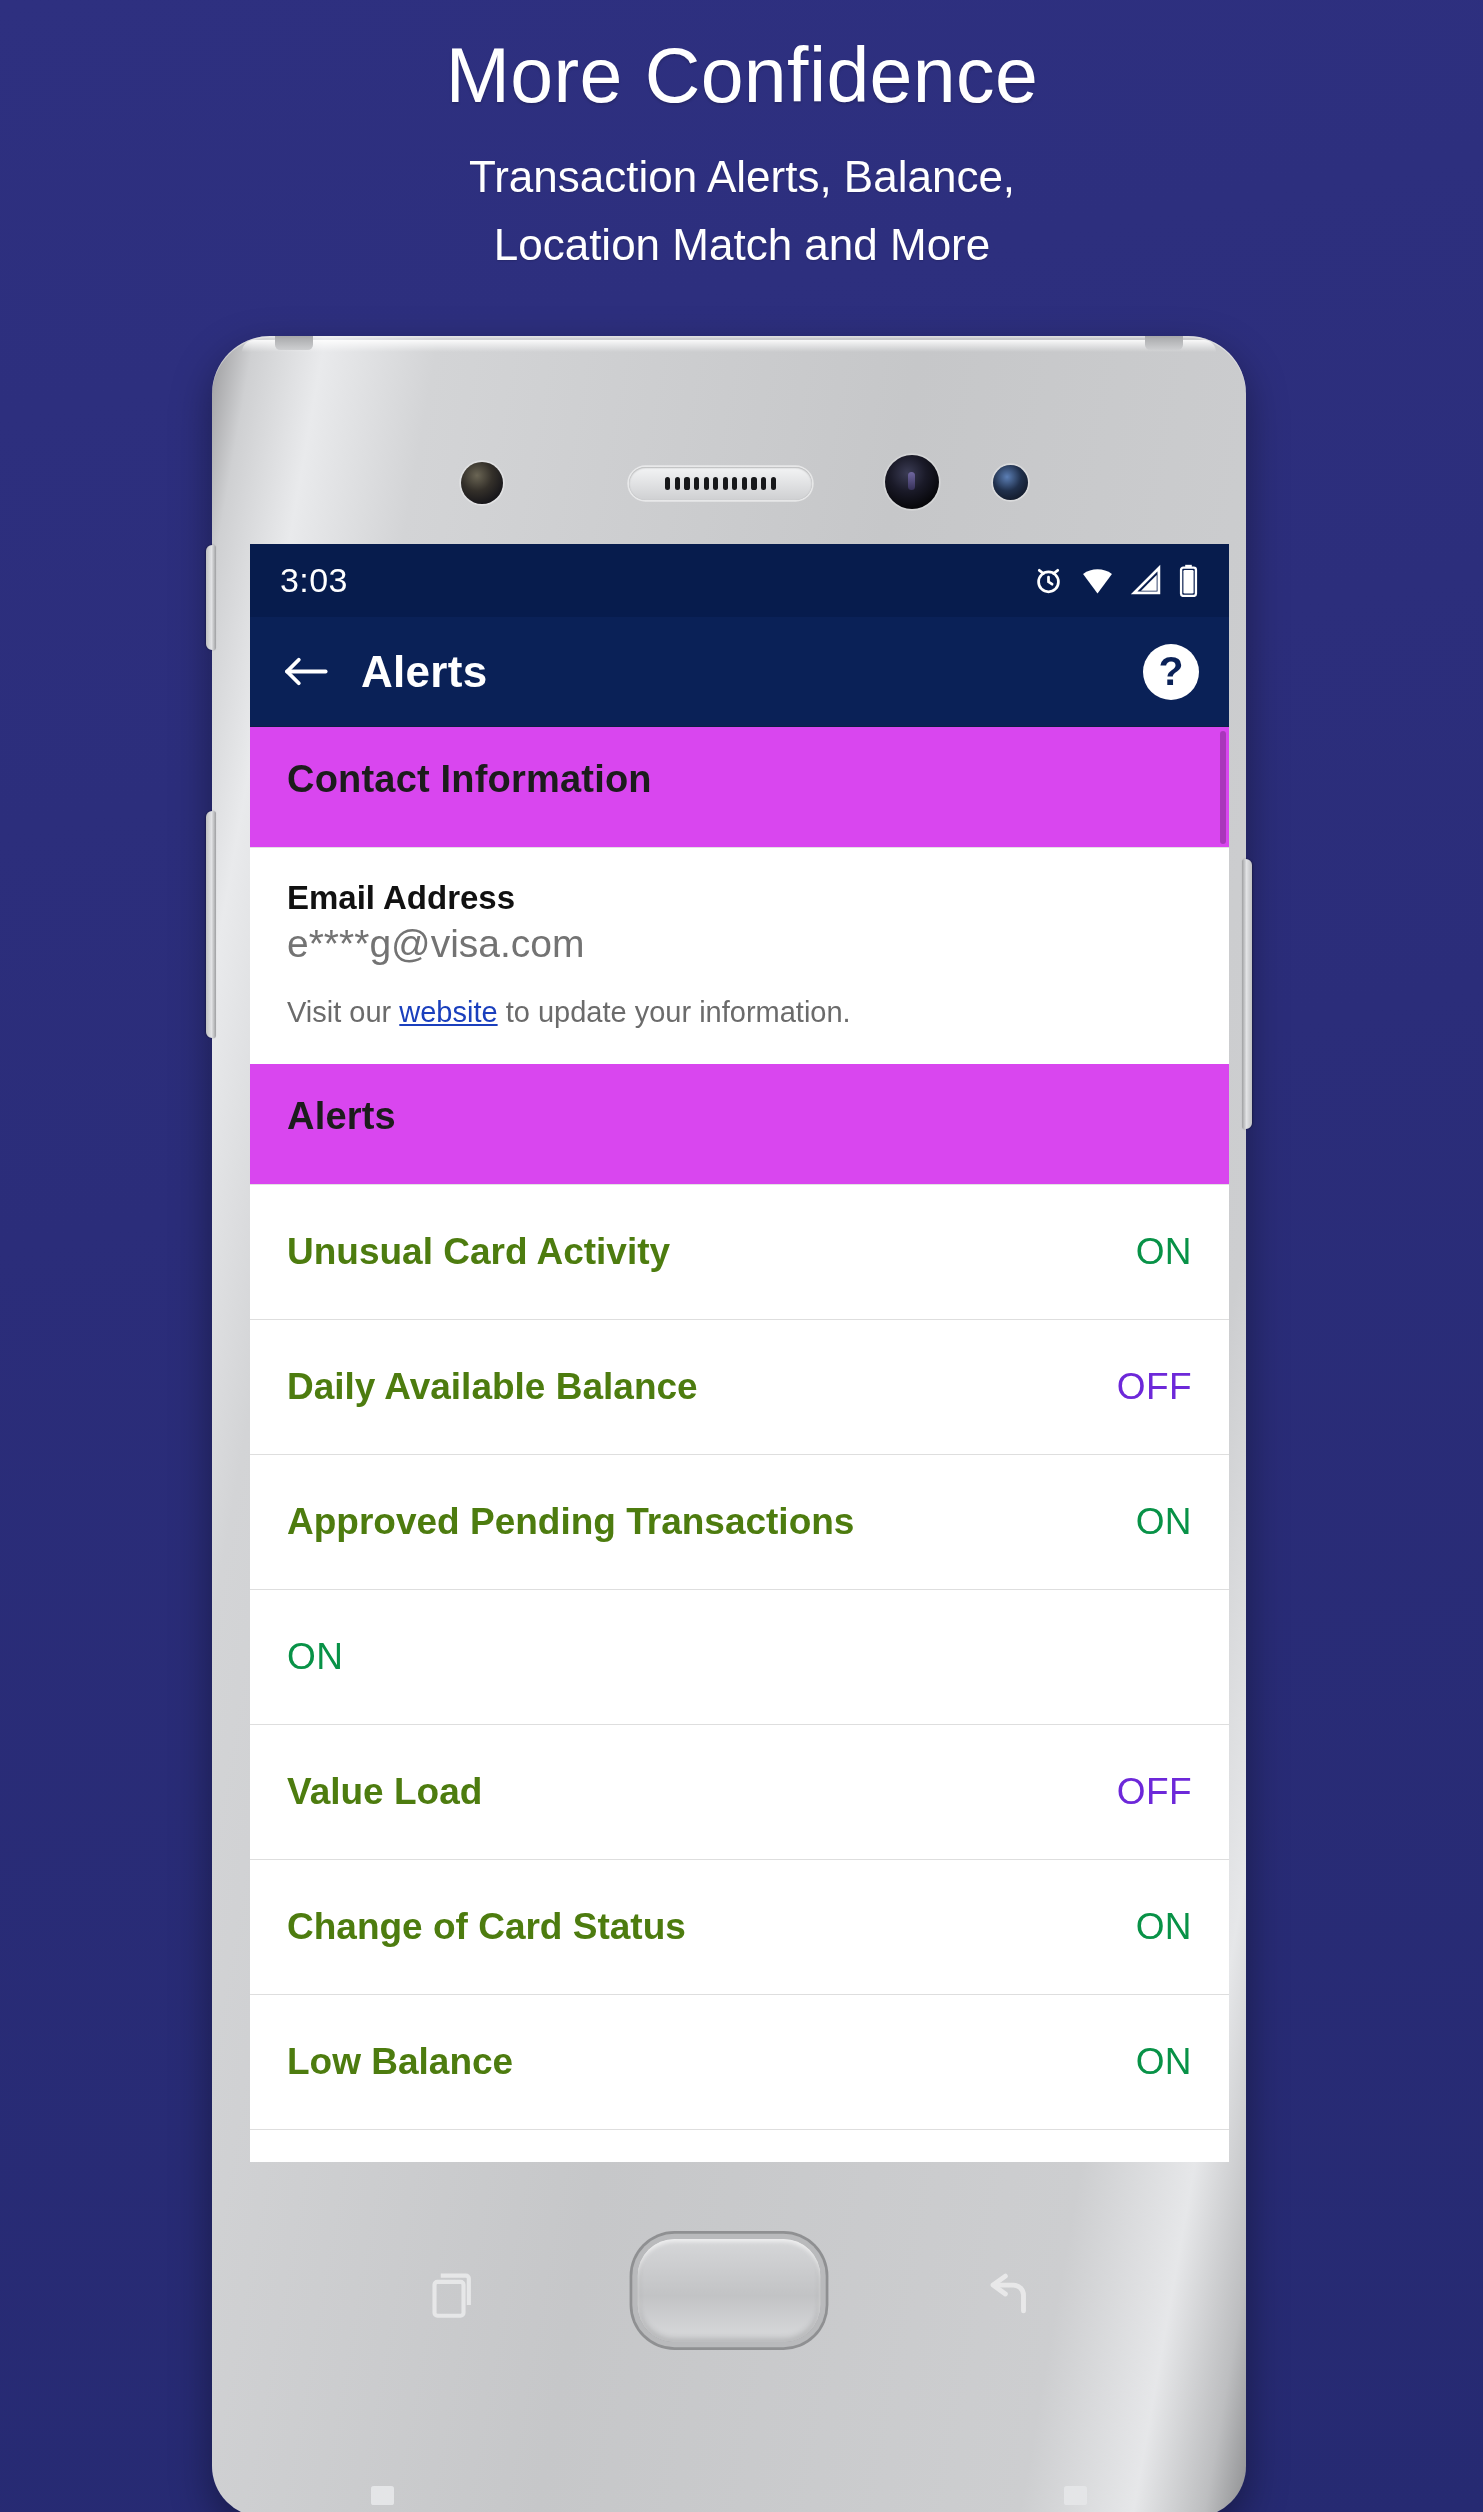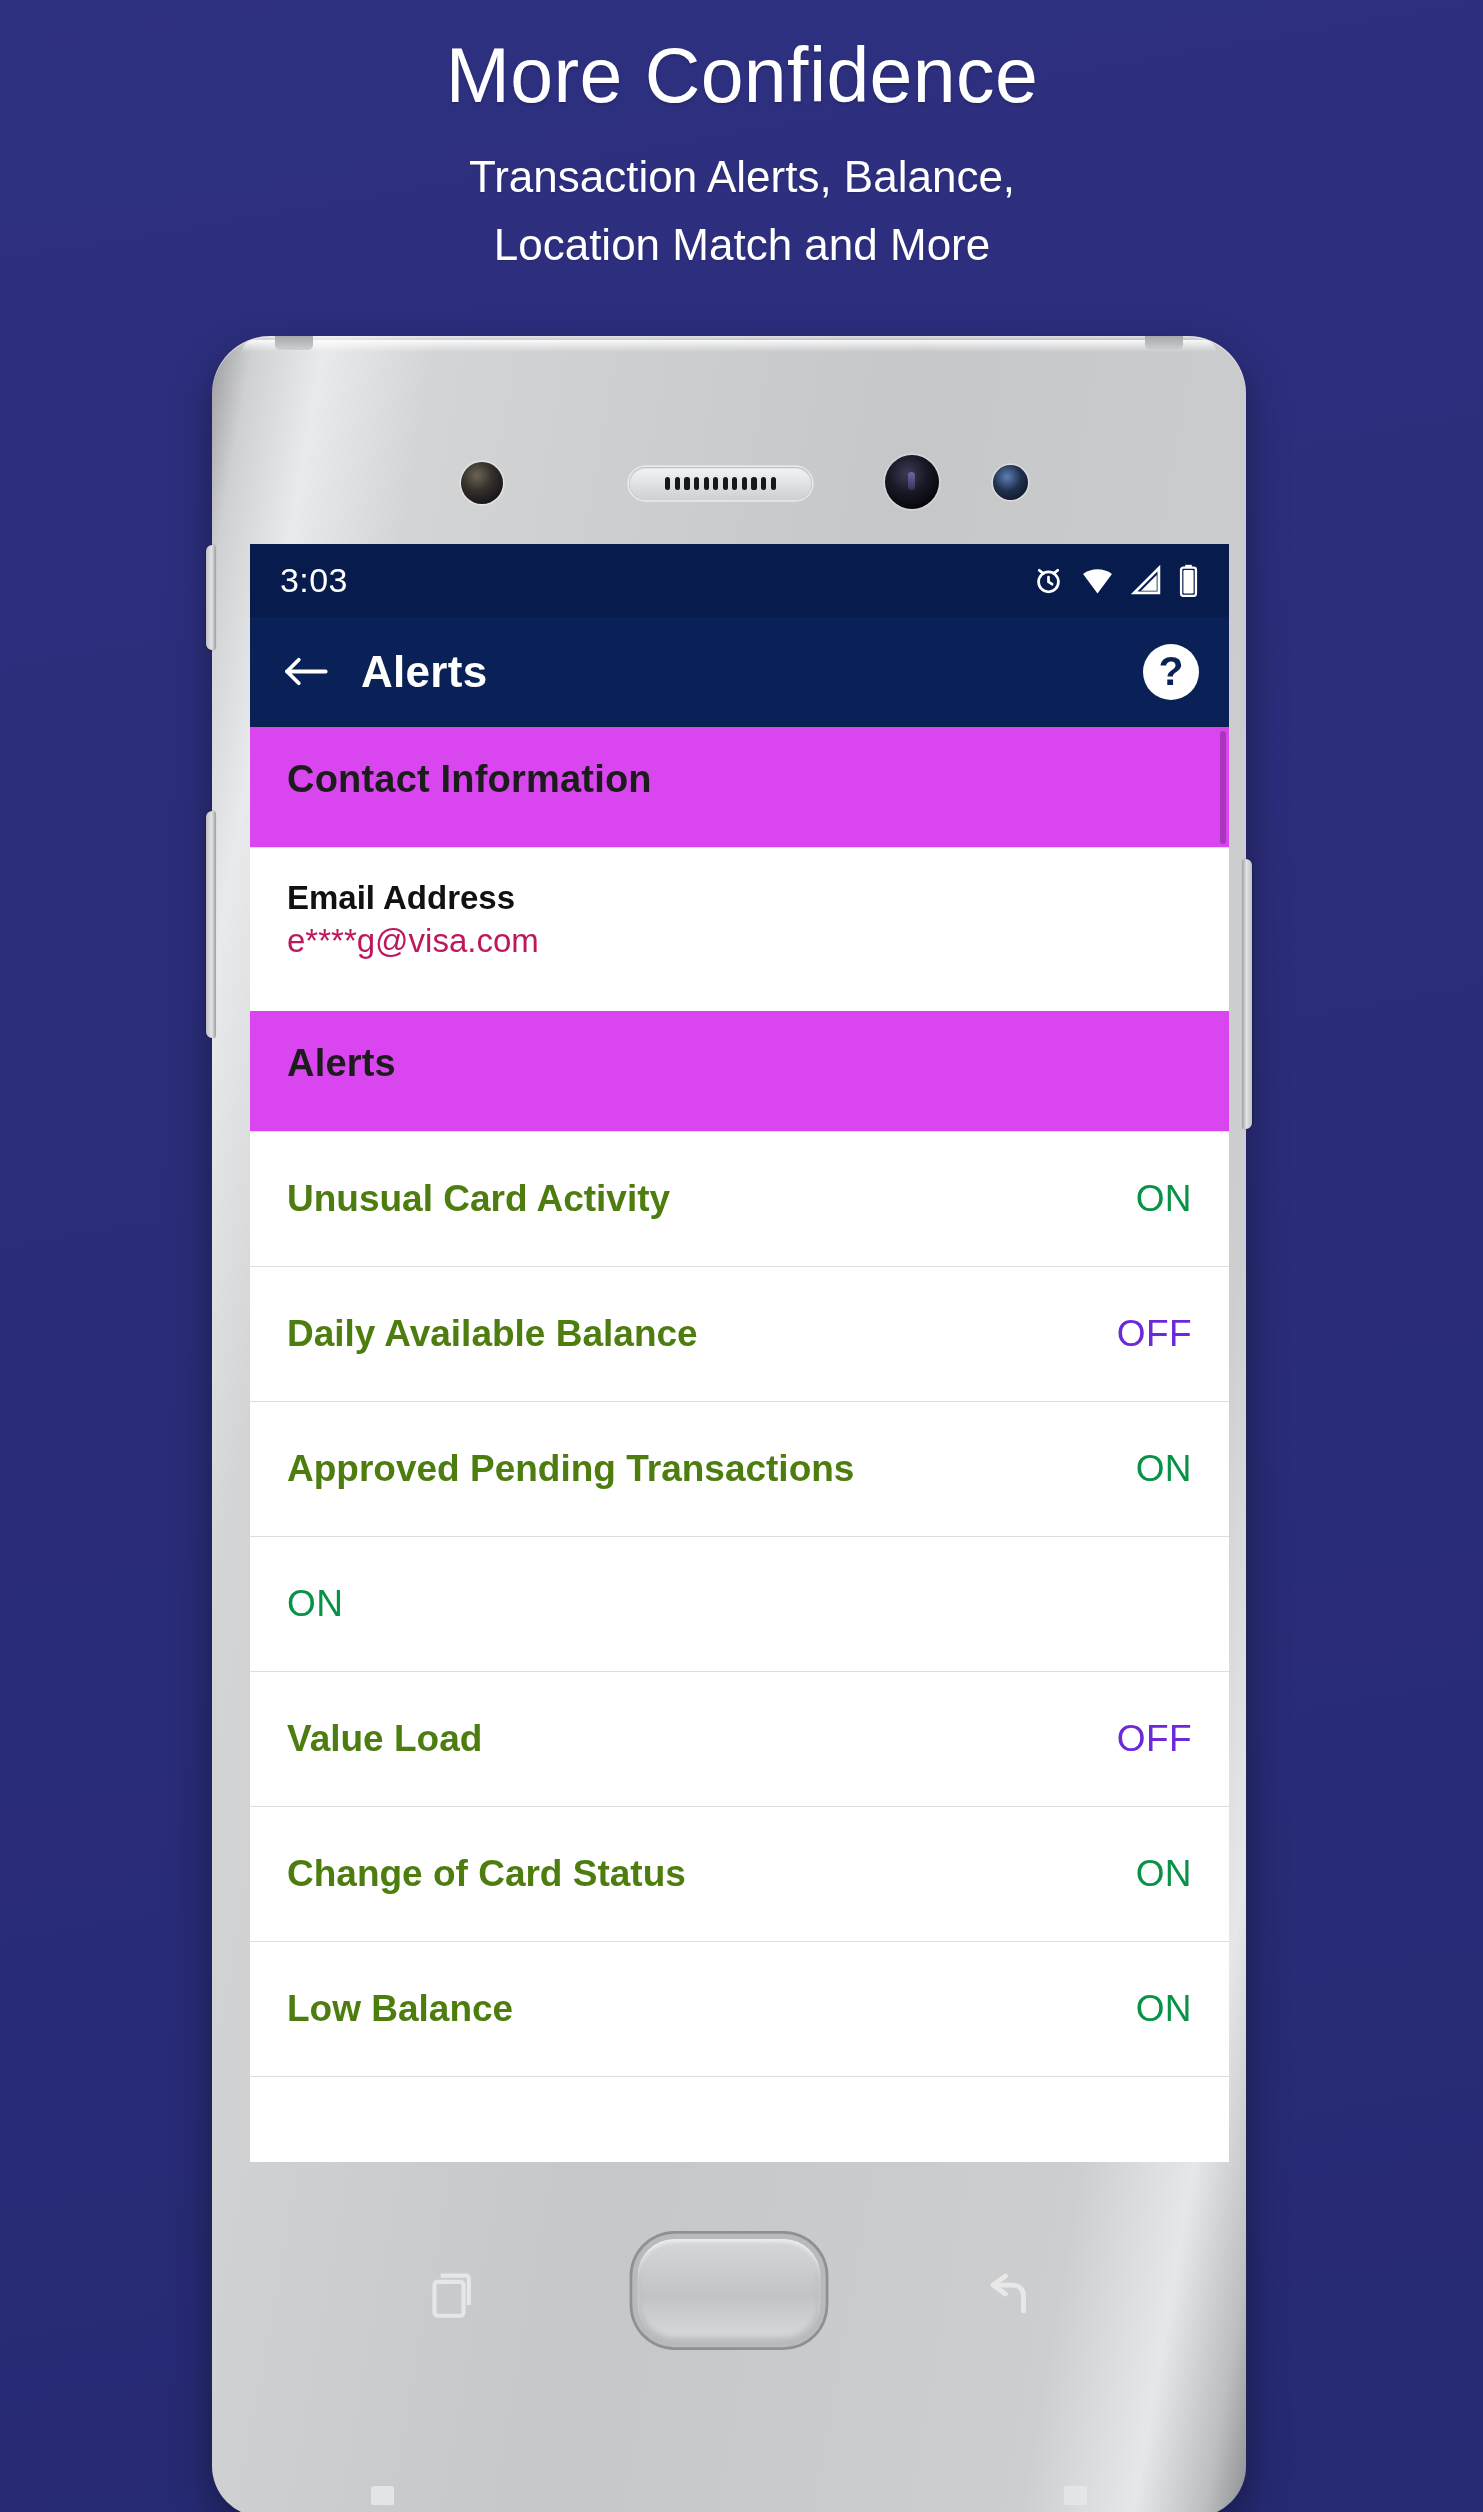--- a/index.html
+++ b/index.html
@@ -261,23 +261,23 @@
   }
   .field { margin-bottom: 30px; }
   .field:last-of-type { margin-bottom: 24.4px; }
   .field-label {
     font-size: 33px;
     font-weight: 700;
     color: #111111;
     margin-bottom: 5.2px;
   }
   .field-value {
-    font-size: 33px;
+    font-size: 39px;
     font-weight: 400;
-    color: #be185d;
+    color: #737373;
   }
   .visit-line {
     font-size: 29px;
     color: #6b6b6b;
     padding-bottom: 8.7px;
   }
   .visit-line a {
     color: #1a3fbd;
     text-decoration: underline;
   }
@@ -443,20 +443,21 @@
         <div class="help-icon">?</div>
       </div>
 
       <div class="section-head">Contact Information</div>
 
       <div class="contact">
         <div class="field">
           <div class="field-label">Email Address</div>
           <div class="field-value">e****g@visa.com</div>
         </div>
+        <div class="visit-line"><span>Visit our </span><a href="#">website</a><span> to update your information.</span></div>
       </div>
 
       <div class="section-head">Alerts</div>
 
       <div class="alist">
         <div class="arow">
           <span class="arow-label">Unusual Card Activity</span>
           <span class="arow-state state-on">ON</span>
         </div>
         <div class="arow">

